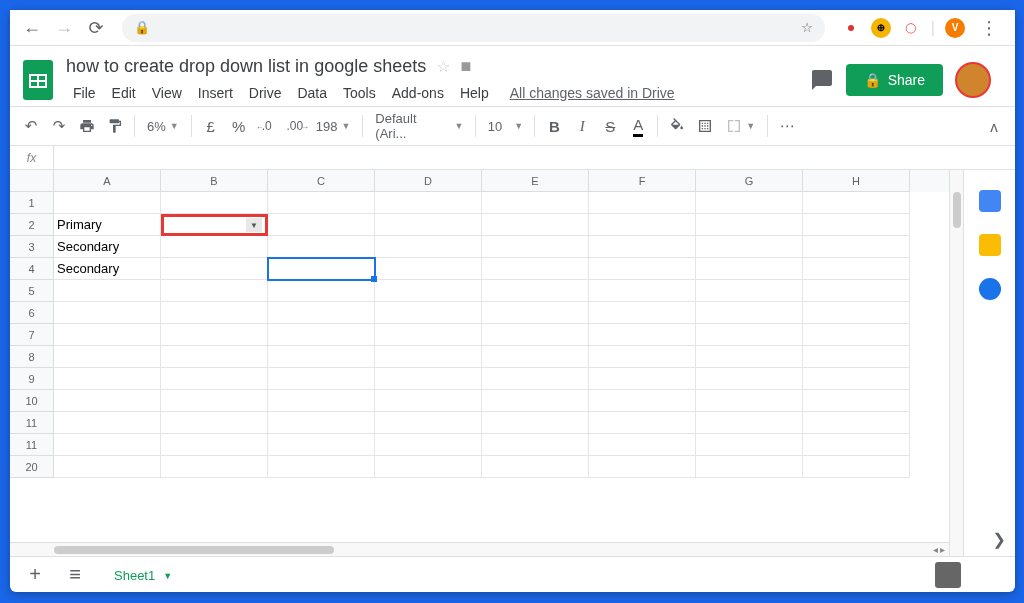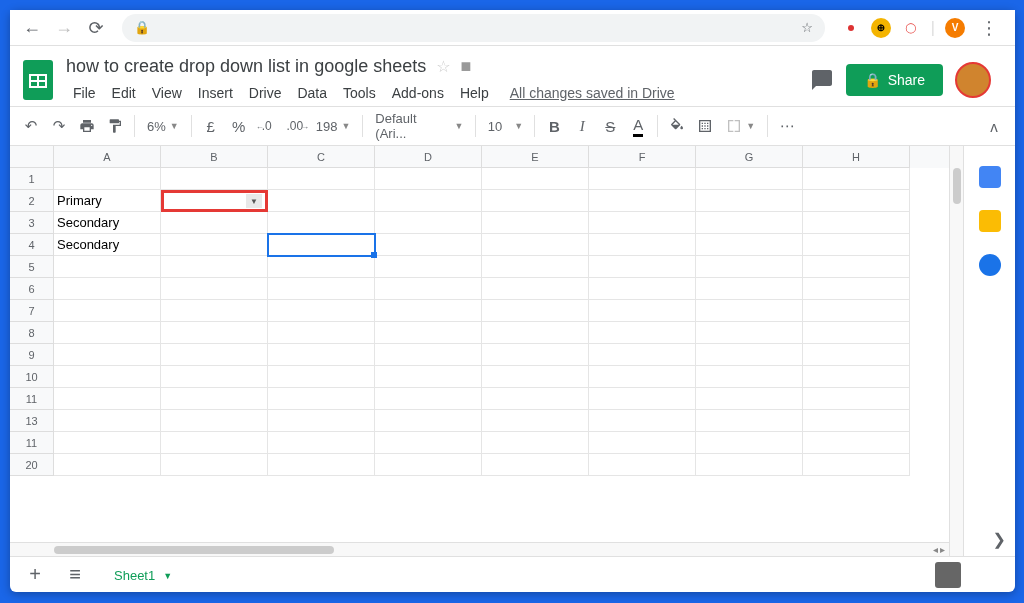--- a/index.html
+++ b/index.html
@@ -187,20 +187,24 @@
           <path d="M3 3h8v2H5v14h6v2H3V3zm10 0h8v18h-8v-2h6V5h-6V3z"></path>
         </svg>
         <span class="caret">▼</span>
       </div>
     <div class="tb-sep"></div>
     <div class="tb-btn">⋯</div>
     <div style="flex:1"></div>
     <div class="tb-btn">ʌ</div>
   </div>
 
+  <div class="fx-bar">
+    <div class="fx-label">fx</div>
+    <div style="flex:1;padding:0 6px"></div>
+  </div>
 
   <div class="grid-area">
     <div class="sheet-container">
       <div class="col-headers" id="colheaders">
         <div class="corner"></div>
       <div class="col-h" style="width: 107px;">A</div>
           <div class="col-h" style="width: 107px;">B</div>
           <div class="col-h" style="width: 107px;">C</div>
           <div class="col-h" style="width: 107px;">D</div>
           <div class="col-h" style="width: 107px;">E</div>
@@ -326,31 +330,20 @@
             <div class="cell" style="width: 107px;"></div>
             <div class="cell" style="width: 107px;"></div>
             <div class="cell" style="width: 107px;"></div>
             <div class="cell" style="width: 107px;"></div>
             <div class="cell" style="width: 107px;"></div>
             <div class="cell" style="width: 107px;"></div>
             <div class="cell" style="width: 107px;"></div>
             <div class="cell" style="width: 107px;"></div>
           </div>
           <div class="row">
-            <div class="row-h">13</div>
-            <div class="cell" style="width: 107px;"></div>
-            <div class="cell" style="width: 107px;"></div>
-            <div class="cell" style="width: 107px;"></div>
-            <div class="cell" style="width: 107px;"></div>
-            <div class="cell" style="width: 107px;"></div>
-            <div class="cell" style="width: 107px;"></div>
-            <div class="cell" style="width: 107px;"></div>
-            <div class="cell" style="width: 107px;"></div>
-          </div>
-          <div class="row">
             <div class="row-h">11</div>
             <div class="cell" style="width: 107px;"></div>
             <div class="cell" style="width: 107px;"></div>
             <div class="cell" style="width: 107px;"></div>
             <div class="cell" style="width: 107px;"></div>
             <div class="cell" style="width: 107px;"></div>
             <div class="cell" style="width: 107px;"></div>
             <div class="cell" style="width: 107px;"></div>
             <div class="cell" style="width: 107px;"></div>
           </div>

